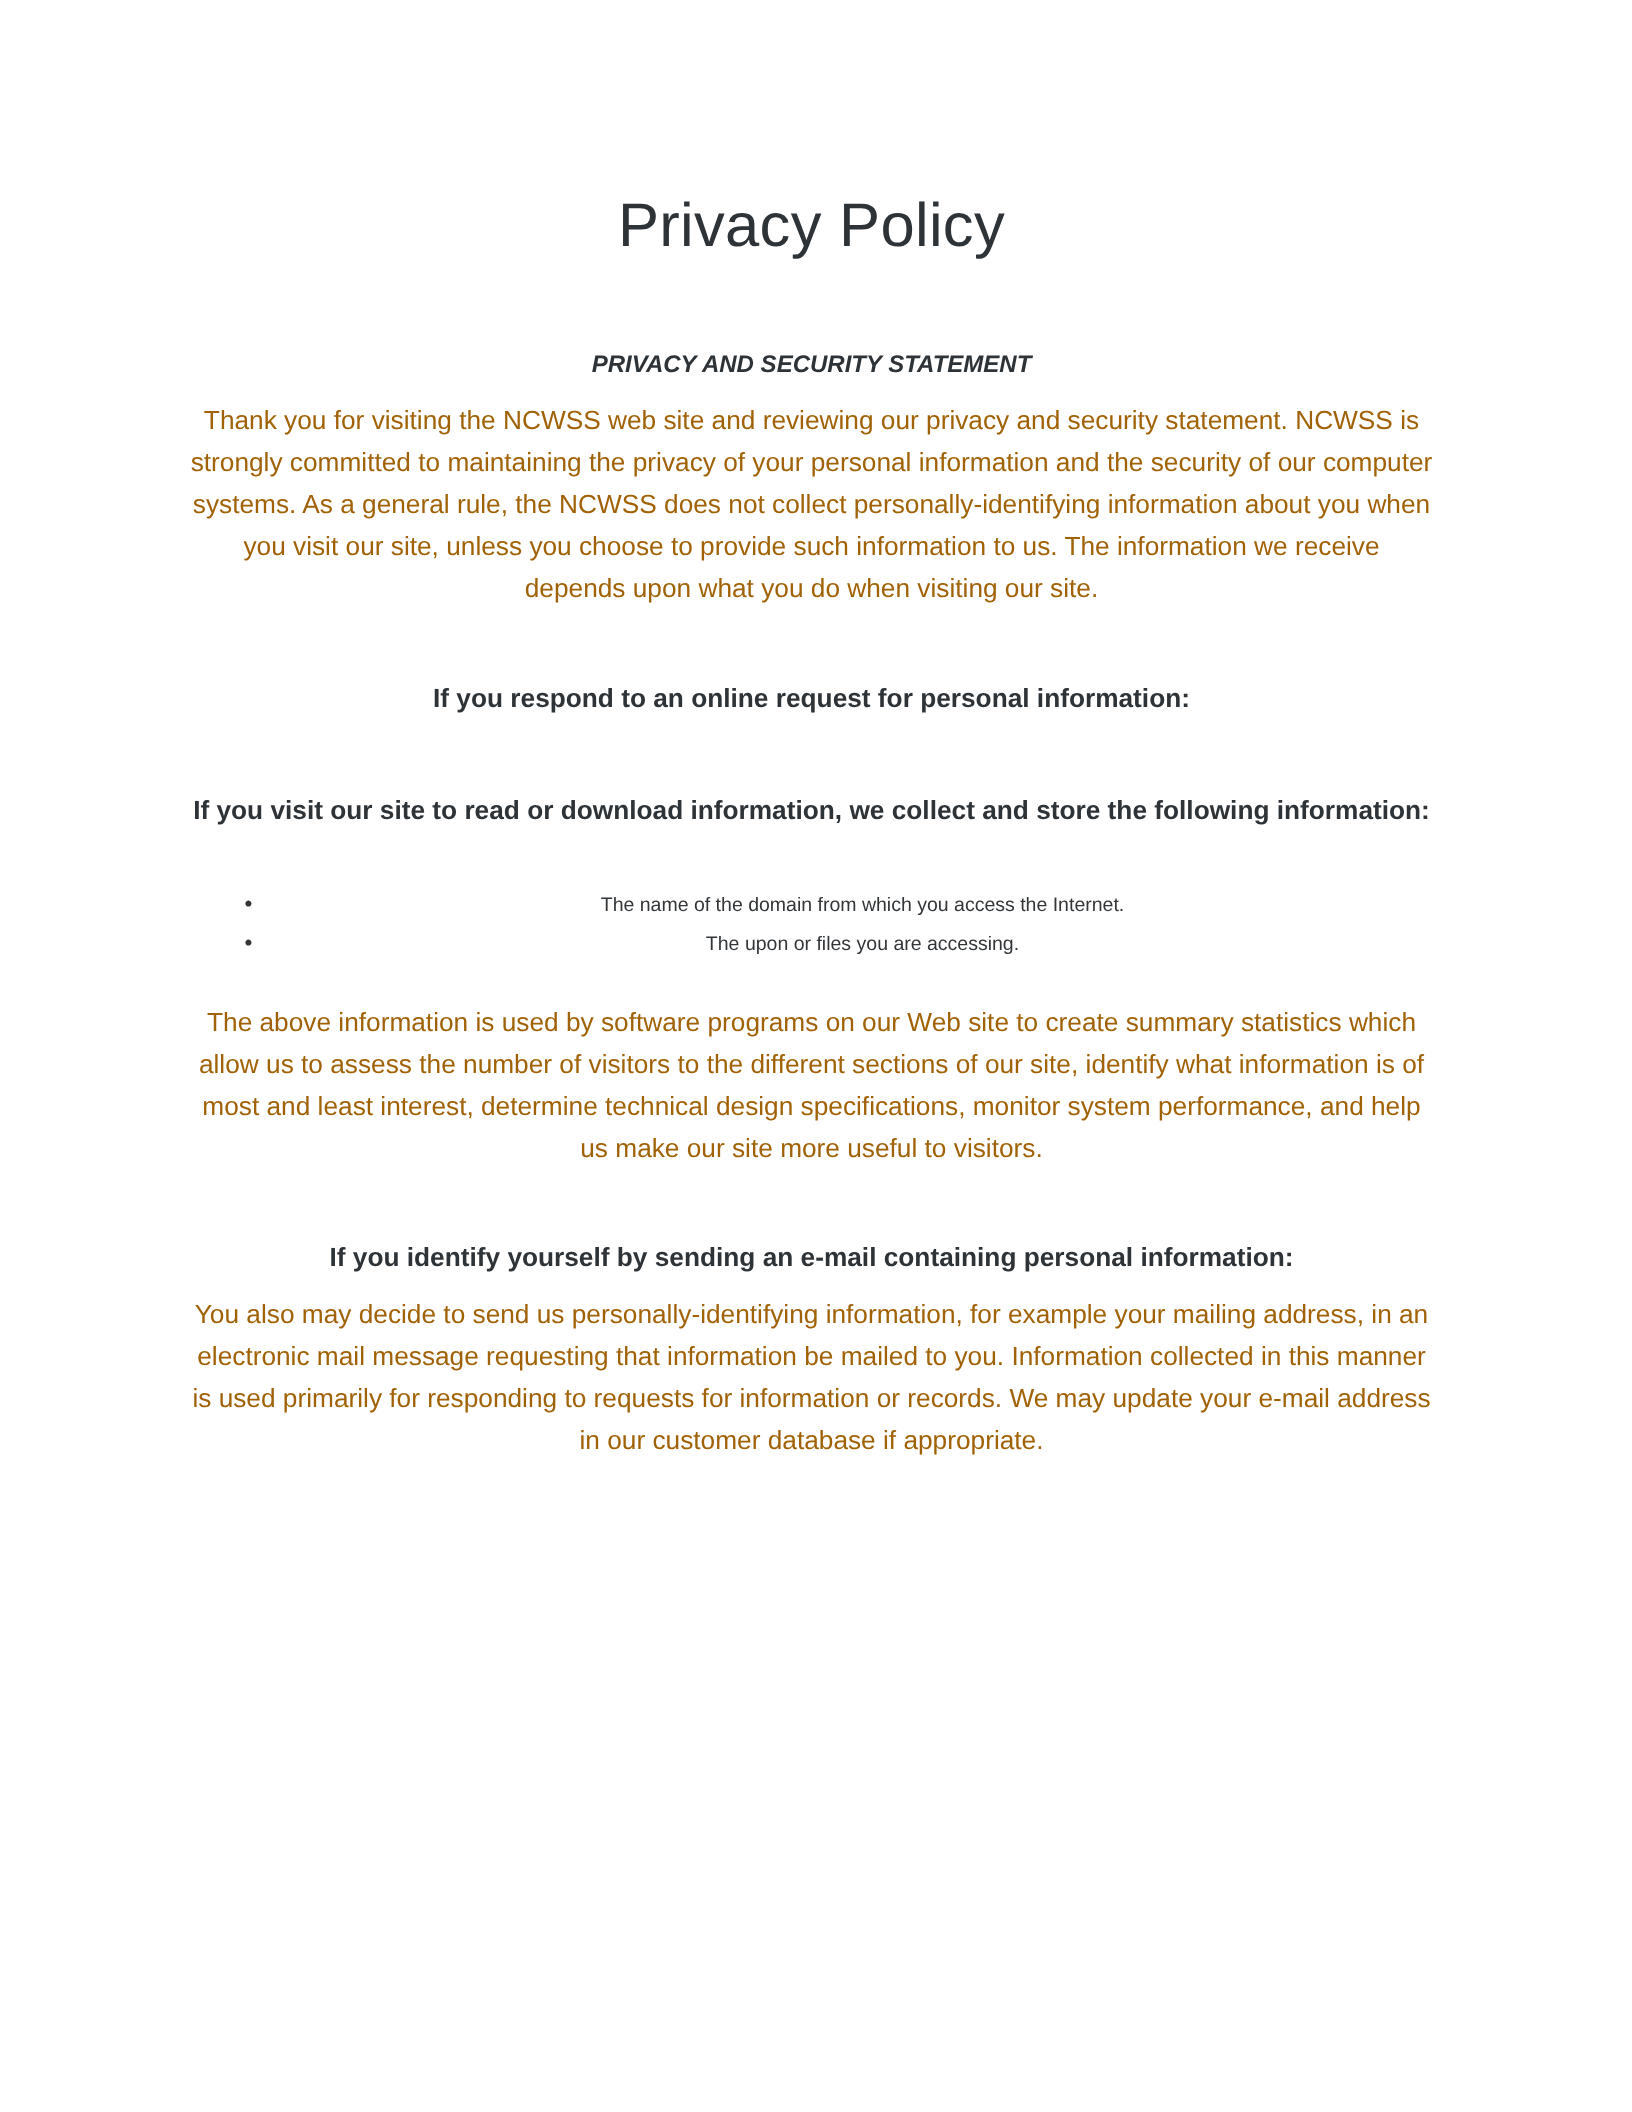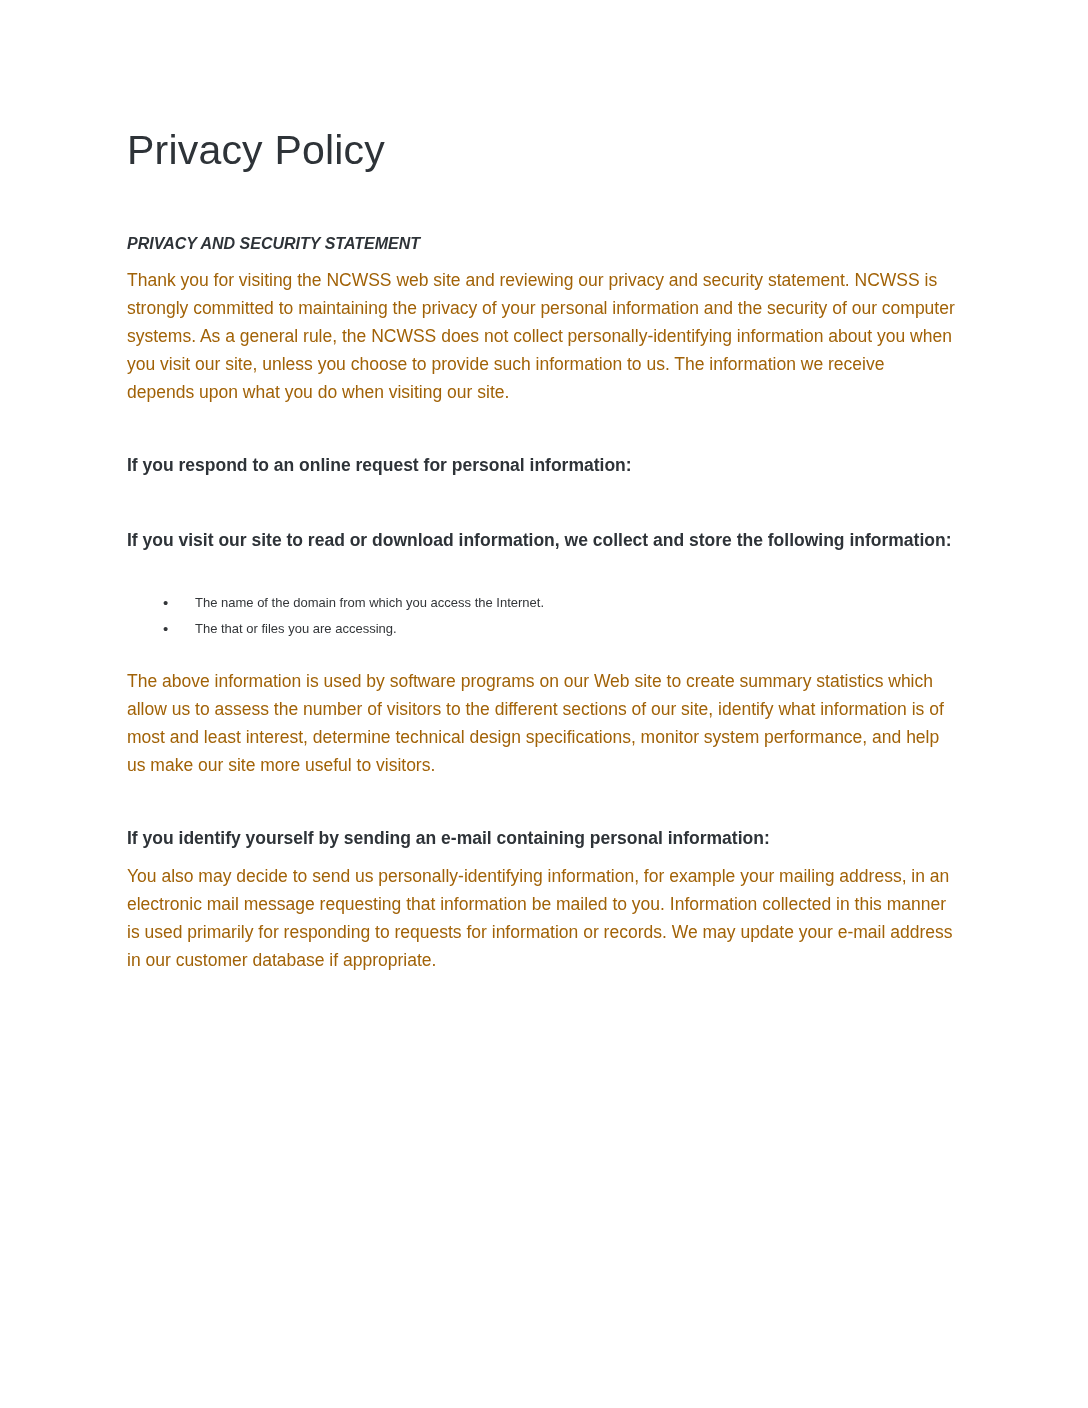--- a/index.html
+++ b/index.html
@@ -1,15 +1,15 @@
 <!DOCTYPE html>
 <html><head>
 <meta charset="utf-8">
 <style>
-  * { margin: 0; padding: 0; box-sizing: border-box; }
+  * { margin: 0; padding: 0; box-sizing: border-box; text-align: center; }
   html, body { background: #ffffff; }
   body {
     width: 1088px;
     height: 1408px;
     font-family: "Liberation Sans", sans-serif;
     color: #323538;
     overflow: hidden;
   }
   .page {
     width: 1088px;
@@ -81,21 +81,21 @@
   <h2 class="heading">If you respond to an online request for personal information:</h2>
 
 
   <h2 class="heading">If you visit our site to read or download information, we collect and store the following information:</h2>
 
   <ul class="bullets">
     <li>
       <span>The name of the domain from which you access the Internet.</span>
     </li>
     <li>
-      <span>The that or files you are accessing.</span>
+      <span>The upon or files you are accessing.</span>
     </li>
   </ul>
 
   <p class="body-par">The above information is used by software programs on our Web site to create summary statistics which allow us to assess the number of visitors to the different sections of our site, identify what information is of most and least interest, determine technical design specifications, monitor system performance, and help us make our site more useful to visitors.</p>
 
   <h2 class="heading">If you identify yourself by sending an e-mail containing personal information:</h2>
 
   <p class="body-par">You also may decide to send us personally-identifying information, for example your mailing address, in an electronic mail message requesting that information be mailed to you. Information collected in this manner is used primarily for responding to requests for information or records. We may update your e-mail address in our customer database if appropriate.</p>
 
 </div>

